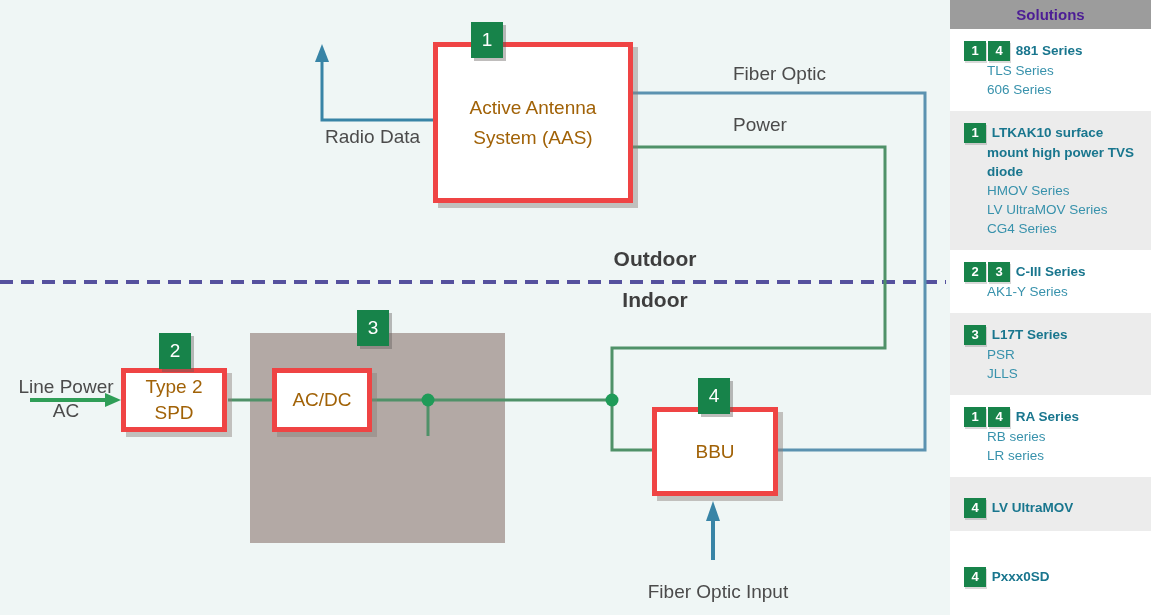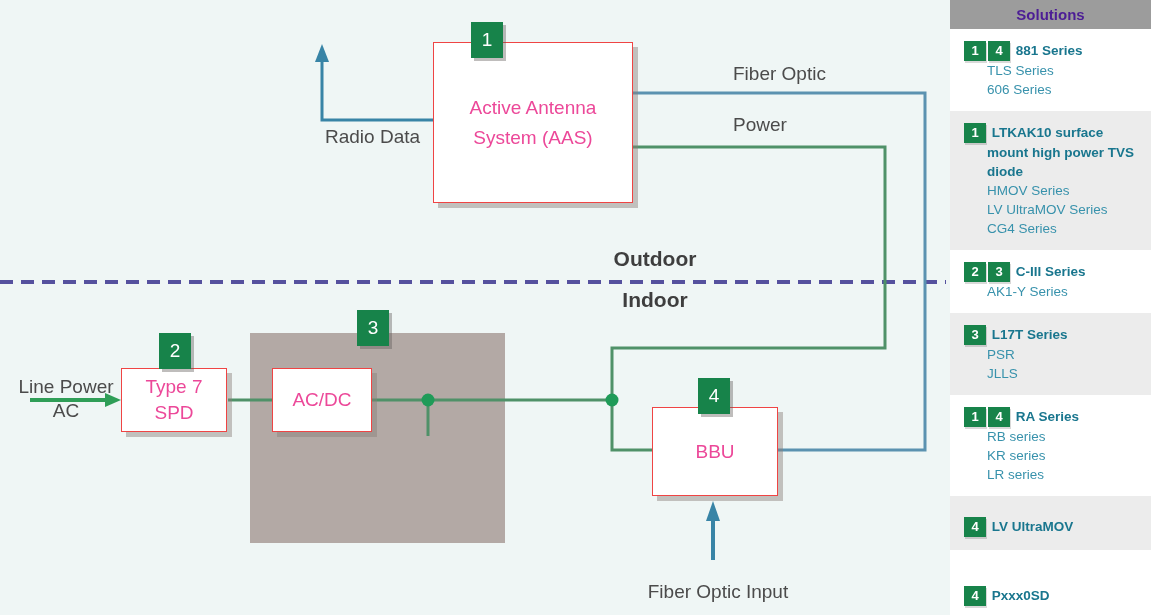--- a/index.html
+++ b/index.html
@@ -15,24 +15,24 @@
   .route { fill:none; stroke-width:3; }
   .blue  { stroke:var(--line-blue,#5b92b0); }
   .green { stroke:var(--line-green,#4f9168); }
   .arrow-blue-stroke  { stroke:var(--arrow-blue,#3884a6); stroke-width:3; fill:none; }
   .arrow-blue-shaft   { stroke:var(--arrow-blue,#3884a6); stroke-width:4; }
   .arrow-blue-head    { fill:var(--arrow-blue,#3884a6); }
   .arrow-green-shaft  { stroke:var(--arrow-green,#2f9e57); stroke-width:4; }
   .arrow-green-head   { fill:var(--arrow-green,#2f9e57); }
   .dot { fill:var(--dot-green,#1f9b58); }
 
-  .box { position:absolute; background:#ffffff; border:1px solid #ef4444;
+  .box { position:absolute; background:#ffffff; border:5px solid #ef4444;
          box-shadow:5px 5px 0 rgba(137,127,123,.45);
          display:flex; align-items:center; justify-content:center;
-         text-align:center; color:#ec4899; font-size:19px; line-height:28px; white-space:pre-line; }
+         text-align:center; color:#a16207; font-size:19px; line-height:28px; white-space:pre-line; }
   #box-aas     { left:433px; top:42px;  width:200px; height:161px; line-height:30px; }
   #box-spd     { left:121px; top:368px; width:106px; height:64px;  line-height:26px; }
   #box-acdc    { left:272px; top:368px; width:100px; height:64px; }
   #box-battery { left:373px; top:436px; width:113px; height:65px; }
   #box-bbu     { left:652px; top:407px; width:126px; height:89px; }
 
   .badge { position:absolute; width:32px; height:36px; background:var(--badge-green,#17834a);
            color:#fff; font-size:19px; display:flex; align-items:center; justify-content:center;
            box-shadow:3px 3px 0 rgba(95,90,88,.4); }
   #badge-1 { left:471px; top:22px; }
@@ -89,21 +89,21 @@
       <line class="arrow-green-shaft" x1="30" y1="400" x2="106" y2="400"></line>
       <polygon class="arrow-green-head" points="121,400 105,393 105,407"></polygon>
       <line class="arrow-blue-shaft" x1="713" y1="560" x2="713" y2="519"></line>
       <polygon class="arrow-blue-head" points="713,501 706,521 720,521"></polygon>
       <circle class="dot" cx="428" cy="400" r="6.5"></circle>
       <circle class="dot" cx="612" cy="400" r="6.5"></circle>
     </svg>
 
     <div class="box" id="box-aas">Active Antenna
 System (AAS)</div>
-    <div class="box" id="box-spd">Type 7
+    <div class="box" id="box-spd">Type 2
 SPD</div>
     <div class="box" id="box-acdc">AC/DC</div>
     <div class="box" id="box-bbu">BBU</div>
 
     <div class="badge" id="badge-1">1</div>
     <div class="badge" id="badge-2">2</div>
     <div class="badge" id="badge-3">3</div>
     <div class="badge" id="badge-4">4</div>
 
     <div class="lbl" id="lbl-radio-data">Radio Data</div>
@@ -154,21 +154,20 @@
       <div class="sb-item">PSR</div>
       <div class="sb-item">JLLS</div>
     </div>
 
     <div class="sb-section">
       <div>
         <span class="sb-badge first">1</span><span class="sb-badge">4</span>
         <span class="sb-title">RA Series</span>
       </div>
       <div class="sb-item">RB series</div>
-      <div class="sb-item">KR series</div>
       <div class="sb-item">LR series</div>
     </div>
 
     <div class="sb-section alt pad-lg">
       <div>
         <span class="sb-badge first">4</span>
         <span class="sb-title">LV UltraMOV</span>
       </div>
     </div>
 

